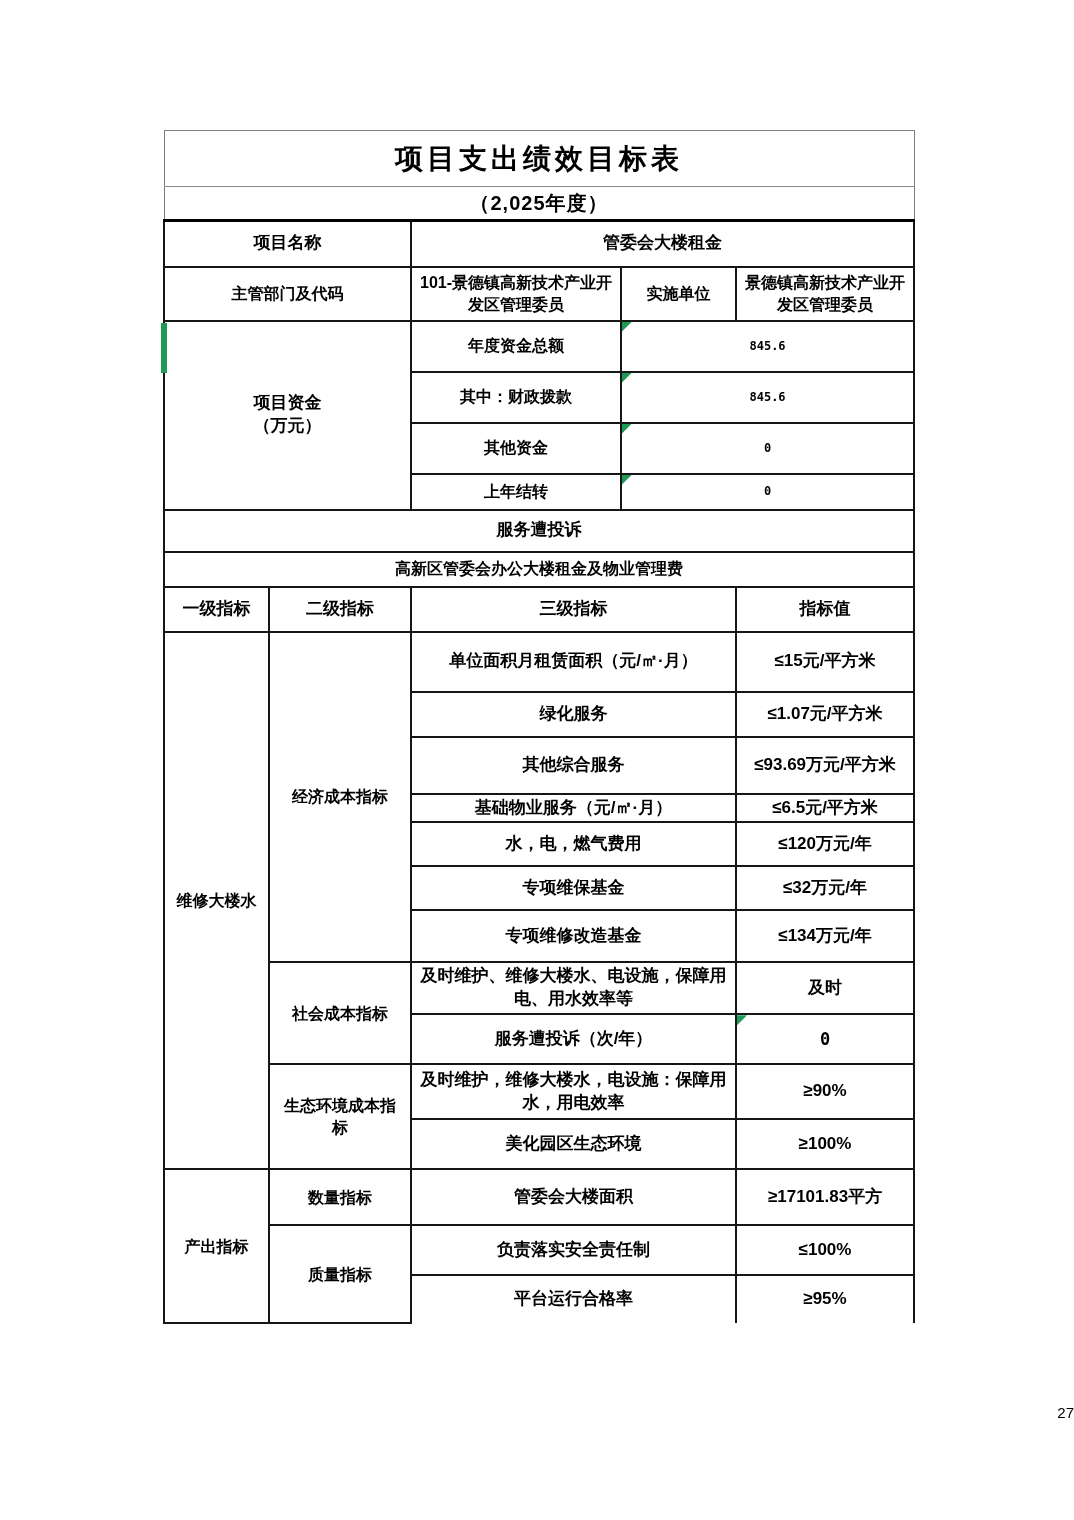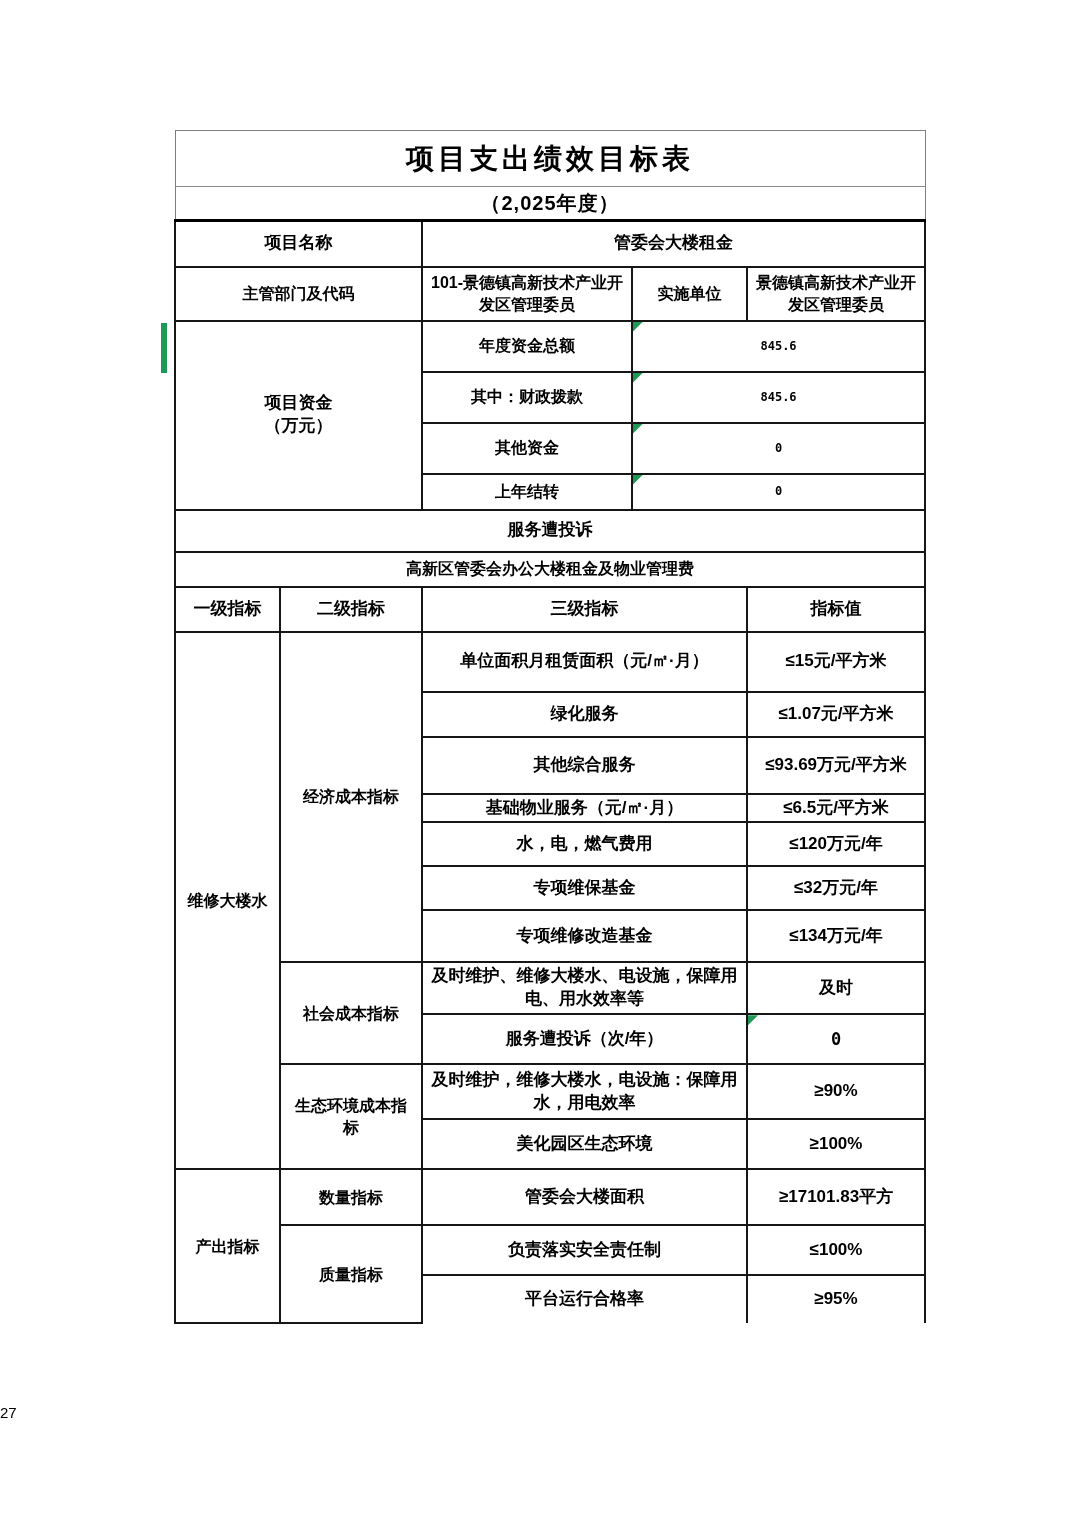--- a/index.html
+++ b/index.html
@@ -1,20 +1,20 @@
 <!DOCTYPE html>
 <html><head>
 <meta charset="utf-8">
 <style>
   html,body{margin:0;padding:0;}
   body{
     width:1074px;height:1520px;background:#ffffff;position:relative;
     font-family:"Liberation Sans","DejaVu Sans",sans-serif;color:#000;
   }
-  .sheet{position:absolute;left:174px;top:130px;width:750px;}
+  .sheet{position:absolute;left:163px;top:130px;width:750px;}
   table{border-collapse:collapse;table-layout:fixed;width:750px;}
   td{
     border:2px solid #161616;text-align:center;vertical-align:middle;
     font-size:16px;font-weight:bold;padding:2px 7px;line-height:1.35;
     overflow:hidden;position:relative;word-break:break-all;
   }
   td.title-cell{
     border:1px solid #7d7d7d;border-bottom:1px solid #8a8a8a;
     font-size:28px;letter-spacing:4px;font-weight:bold;
   }
@@ -27,21 +27,21 @@
   td.indicator-name{font-size:17px;}
   td.indicator-value{font-size:17px;}
   td.prewrap{white-space:pre-line;}
   tr.cutoff td{border-bottom:none;}
   .flag{
     position:absolute;top:0;left:0;width:10px;height:10px;
     clip-path:polygon(0 0,100% 0,0 100%);
   }
   .green-bar{position:absolute;left:161px;top:323px;width:6px;height:50px;}
   .page-number{
-    position:absolute;top:1404px;left:0;width:1074px;text-align:left;
+    position:absolute;top:1404px;left:0;width:1074px;text-align:right;
     font-size:15px;font-weight:normal;
   }
 </style>
 </head>
 <body>
 
 <div class="sheet">
   <table>
     <colgroup>
       <col style="width:105px">

